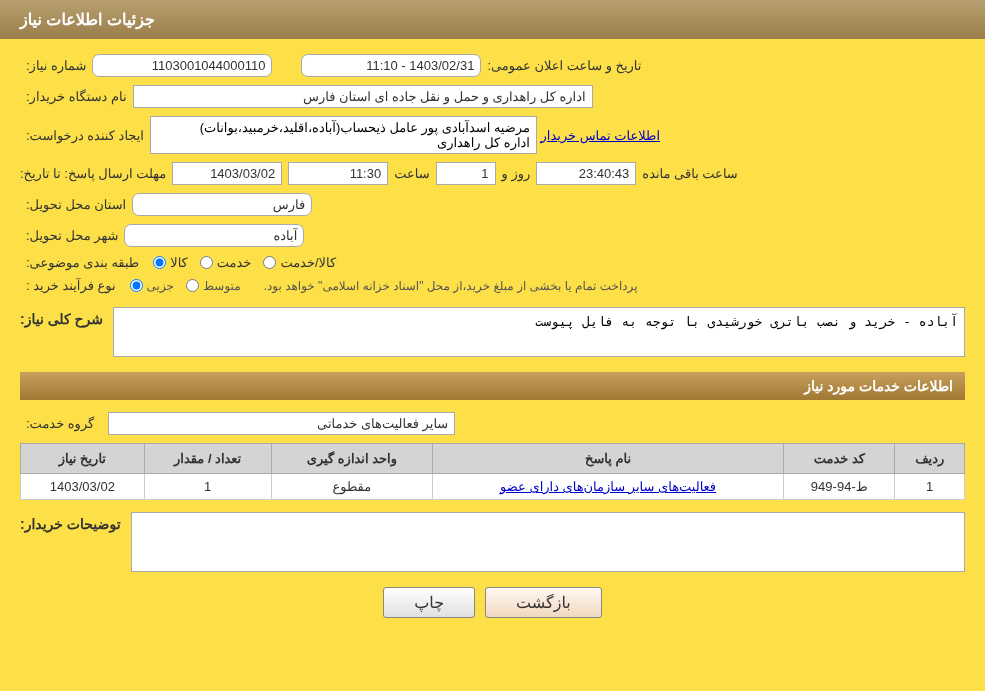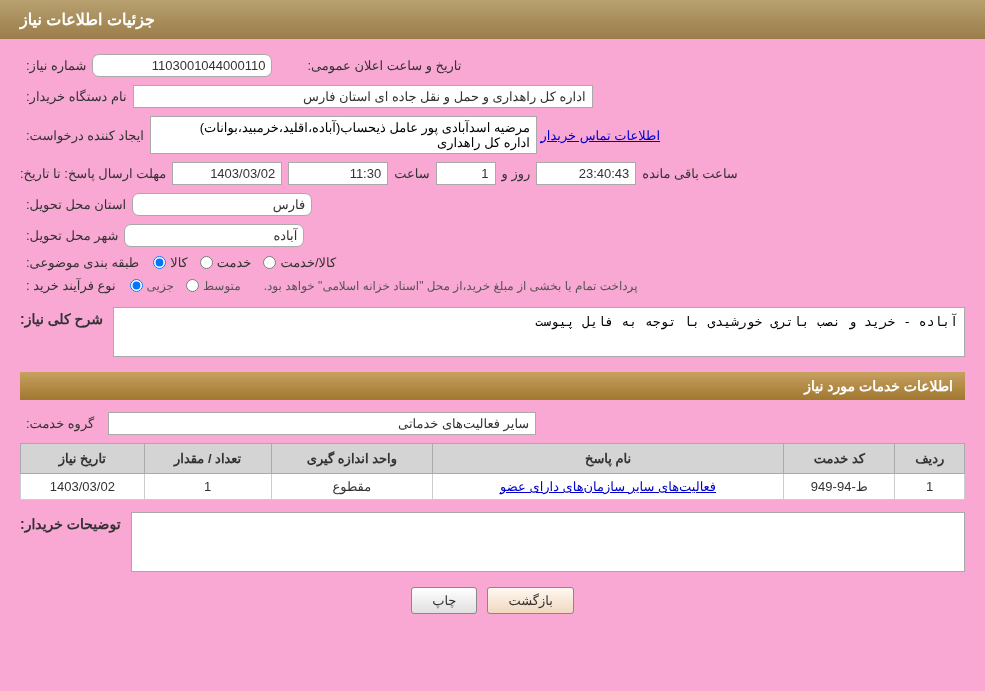--- a/index.html
+++ b/index.html
@@ -6,21 +6,21 @@
     body {
       font-family: Tahoma, Arial, sans-serif;
       font-size: 13px;
       background: #f0f0f0;
       direction: rtl;
       color: #333;
     }
     .page-wrapper {
       width: 985px;
       min-height: 691px;
-      background: #f9a8d4;
+      background: #fde047;
       margin: 0 auto;
     }
     .header-bar {
       background: linear-gradient(to bottom, #b8a070, #9a7d4a);
       padding: 10px 20px;
       text-align: left;
       color: #fff;
       font-size: 16px;
       font-weight: bold;
     }
@@ -184,22 +184,22 @@
       direction: rtl;
     }
     .buttons-row {
       display: flex;
       justify-content: center;
       gap: 10px;
       margin-top: 15px;
       margin-bottom: 10px;
     }
     .btn {
-      padding: 5px 20px;
-      font-size: 13px;
+      padding: 5px 30px;
+      font-size: 16px;
       border: 1px solid #888;
       cursor: pointer;
       font-family: Tahoma, Arial, sans-serif;
       border-radius: 3px;
     }
     .btn-print {
       background: linear-gradient(to bottom, #fff, #e0e0e0);
       color: #333;
     }
     .btn-back {
@@ -222,20 +222,21 @@
 
 <div class="page-wrapper">
   <div class="header-bar">
     <span>جزئیات اطلاعات نیاز</span>
   </div>
 
   <div class="main-content">
 
     <div class="form-row">
       <span class="form-label">تاریخ و ساعت اعلان عمومی:</span>
+      <div class="form-input form-input-medium">1403/02/31 - 11:10</div>
       &nbsp;&nbsp;&nbsp;&nbsp;&nbsp;&nbsp;&nbsp;&nbsp;
       <div class="form-input form-input-medium">1103001044000110</div>
       <span class="form-label">شماره نیاز:</span>
     </div>
 
     <div class="form-row">
       <div class="form-input" style="width:460px;">اداره کل راهداری و حمل و نقل جاده ای استان فارس</div>
       <span class="form-label">نام دستگاه خریدار:</span>
     </div>
 
@@ -305,21 +306,21 @@
     <div class="description-section">
       <div style="flex:1;">
         <textarea class="description-box" readonly="" style="">آباده - خرید و نصب باتری خورشیدی با توجه به فایل پیوست</textarea>
       </div>
       <span class="description-label">شرح کلی نیاز:</span>
     </div>
 
     <div class="section-title">اطلاعات خدمات مورد نیاز</div>
 
     <div class="service-row">
-      <div class="form-input" style="width:428px;">سایر فعالیت‌های خدماتی</div>
+      <div class="form-input" style="width:347px;">سایر فعالیت‌های خدماتی</div>
       <span class="form-label">گروه خدمت:</span>
     </div>
 
     <div class="table-section">
       <table class="data-table">
         <thead>
           <tr>
             <th>ردیف</th>
             <th>کد خدمت</th>
             <th>نام پاسخ</th>

